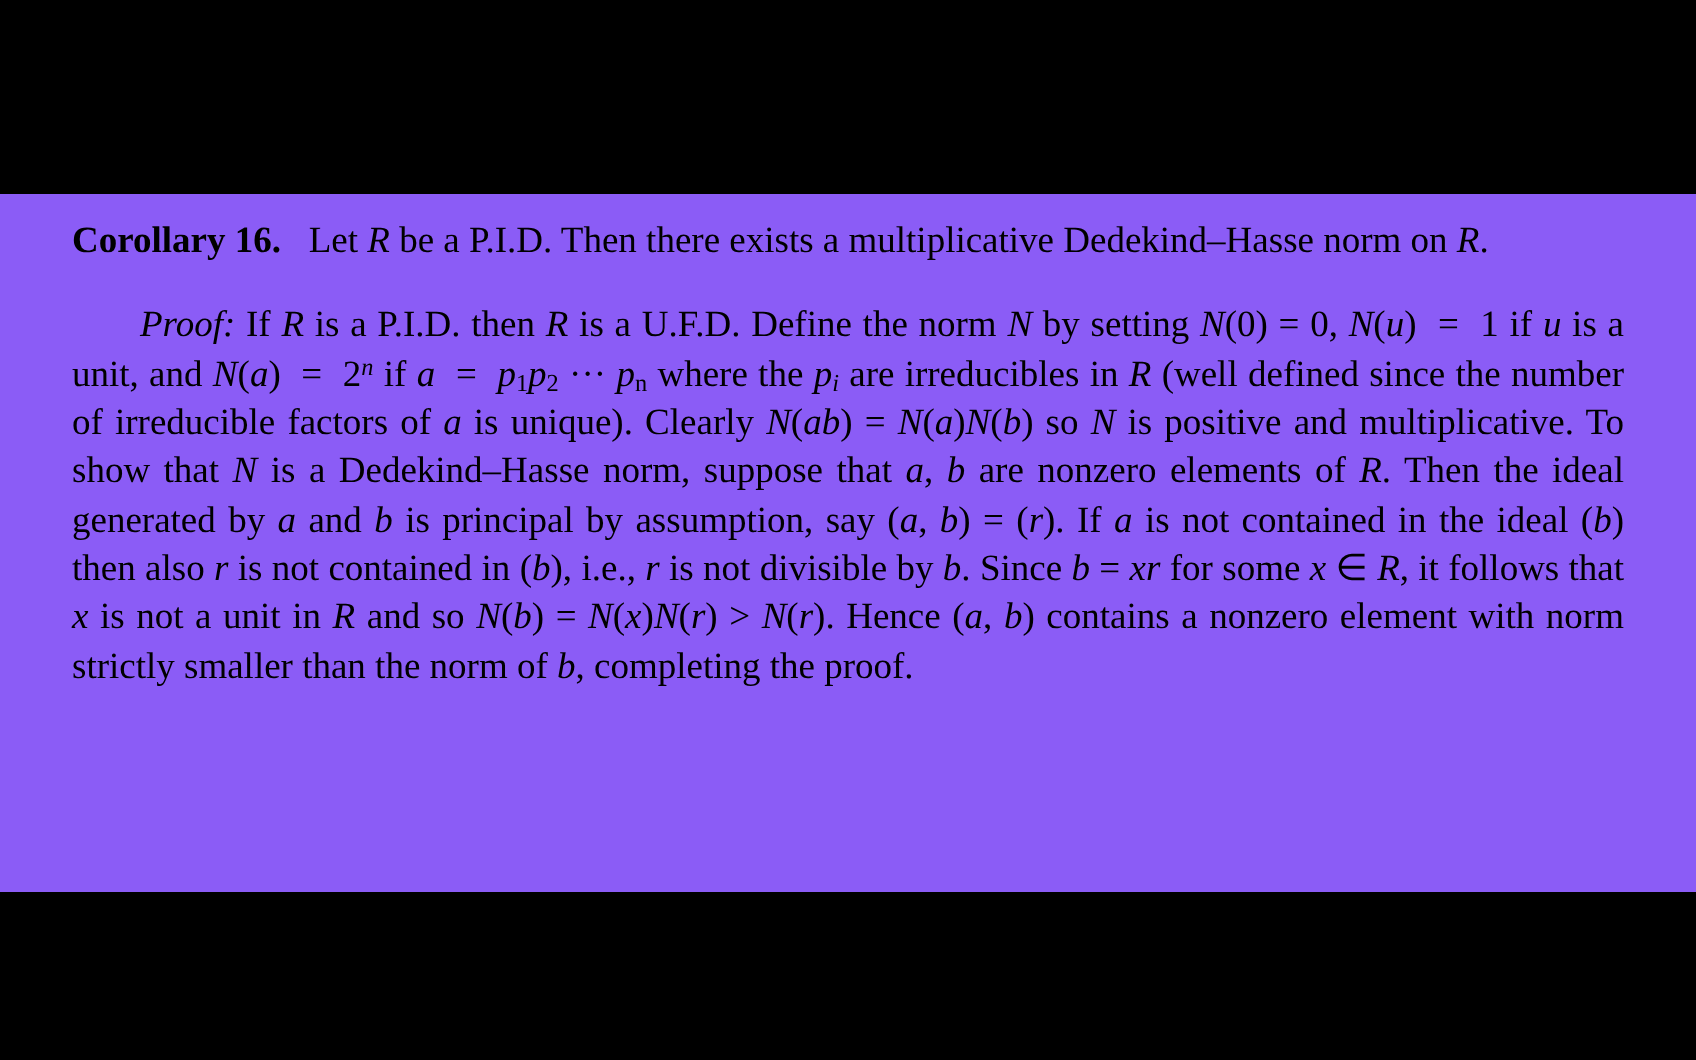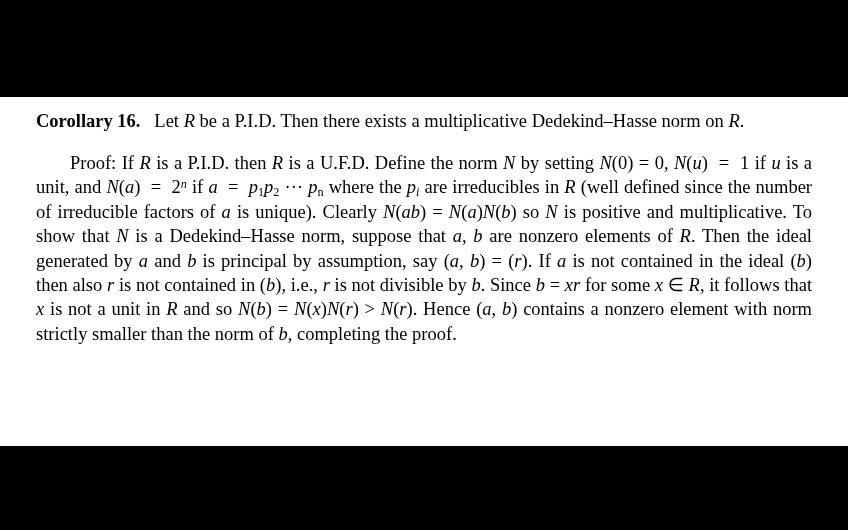--- a/index.html
+++ b/index.html
@@ -12,21 +12,21 @@
     background: #000000;
     font-family: "Liberation Serif", serif;
     overflow: hidden;
   }
   .page {
     position: absolute;
     left: 0;
     top: 97px;
     width: 848px;
     height: 349px;
-    background: #ffffff;
+    background: #8b5cf6;
   }
   .content {
     position: absolute;
     left: 36px;
     top: 12px;
     width: 776px;
     color: #000000;
   }
   .corollary {
     font-size: 18.5px;
@@ -40,20 +40,21 @@
   }
   .proof {
     font-size: 18.5px;
     line-height: 1.315;
     text-align: justify;
     text-justify: inter-word;
     margin: 18px 0 0 0;
     text-indent: 34px;
   }
   .proof-label {
+    font-style: italic;
   }
   i.v {
     font-style: italic;
   }
   sub.i {
     font-style: italic;
     font-size: 0.66em;
     vertical-align: -0.22em;
   }
   sub.n {

